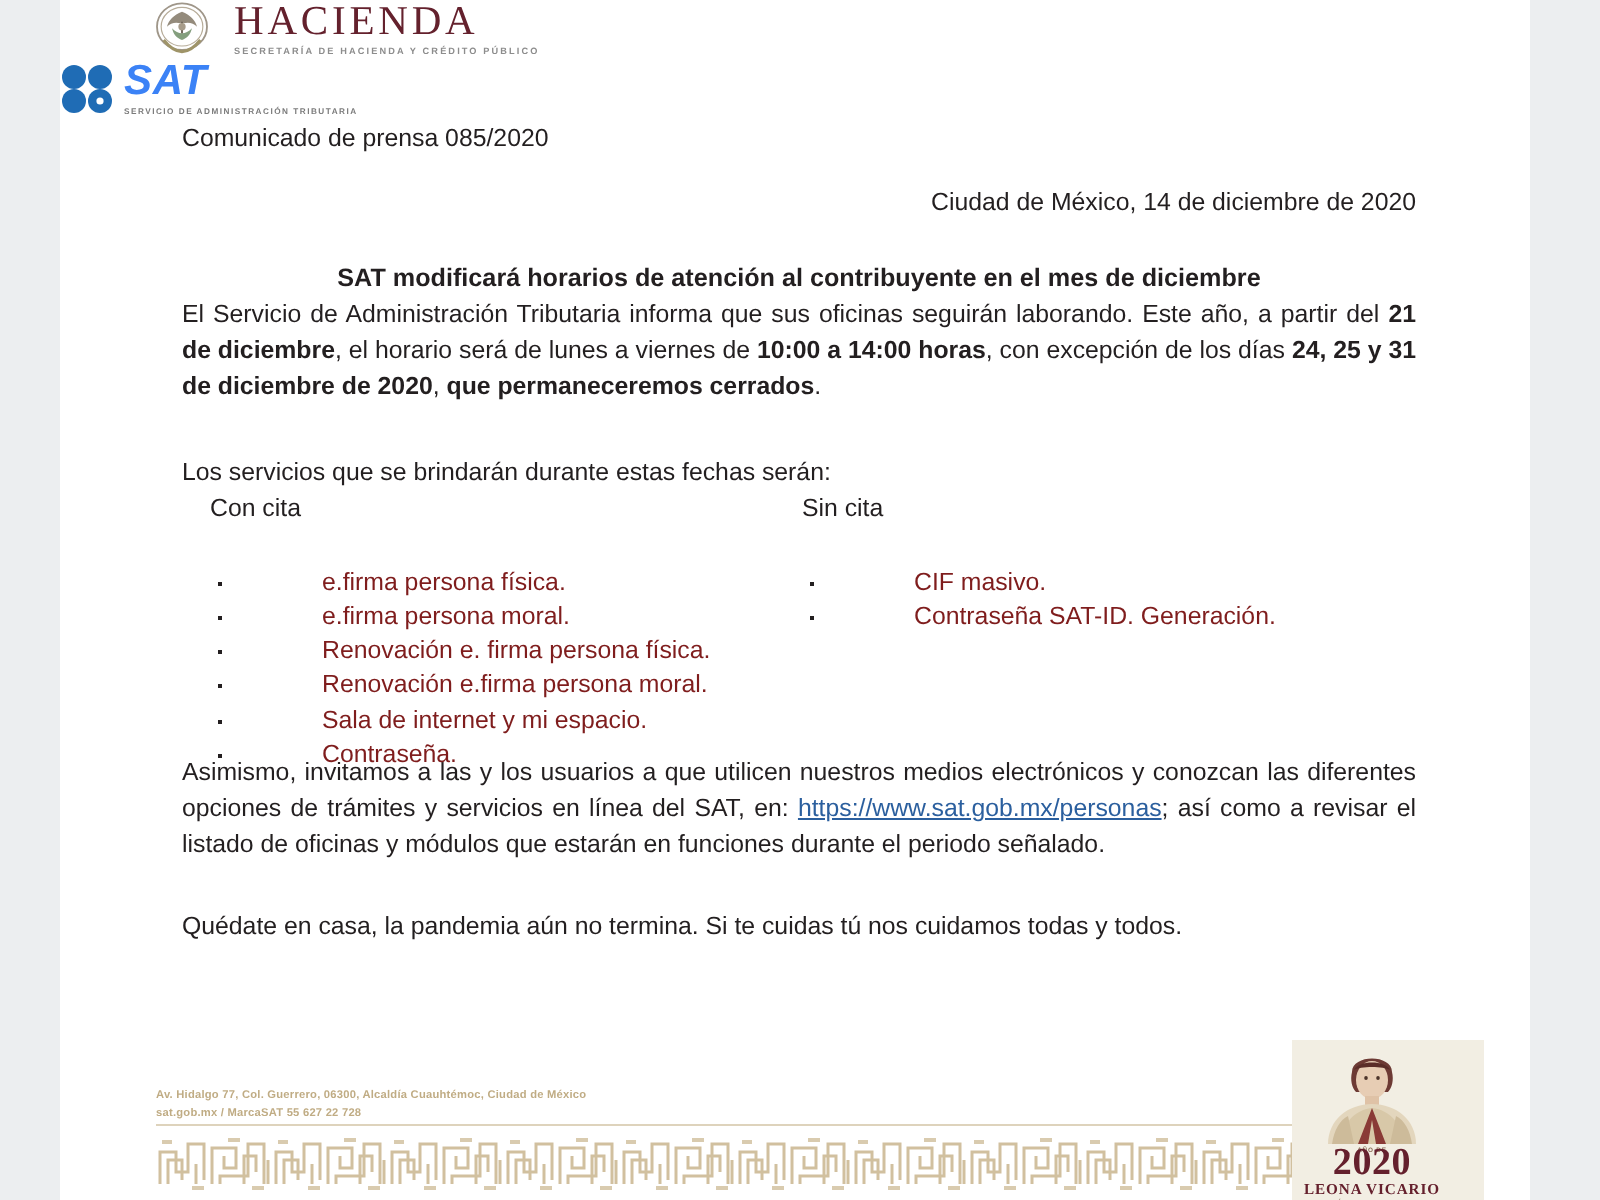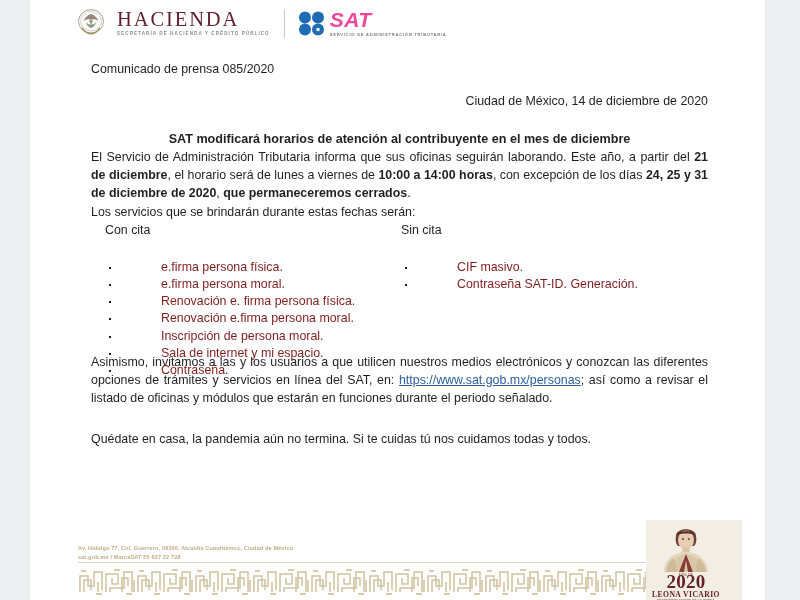--- a/index.html
+++ b/index.html
@@ -27,21 +27,22 @@
   }
 
   
   #header {
     position: absolute;
     left: 0;
     top: 0;
     width: 669px;
     height: 46px;
     display: flex;
-    align-items: center;
+    align-items: flex-start;
+    flex-direction: column;
   }
   #logo-hacienda {
     display: flex;
     align-items: center;
     margin-left: 44px;
   }
   #eagle-emblem {
     width: 34px;
     height: 30px;
     flex: 0 0 auto;
@@ -85,21 +86,21 @@
   }
   #sat-wordblock {
     margin-left: 5px;
     line-height: 1;
   }
   #sat-title {
     font-family: "Liberation Sans", sans-serif;
     font-size: 21px;
     font-weight: 700;
     letter-spacing: .4px;
-    color: #ec4899;
+    color: #3b82f6;
     font-style: italic;
     white-space: nowrap;
   }
   #sat-sub {
     font-size: 4.1px;
     letter-spacing: .75px;
     color: #7b7b7b;
     margin-top: 3px;
     white-space: nowrap;
     font-weight: 700;
@@ -129,21 +130,21 @@
     line-height: 18px;
   }
   #doc-title {
     text-align: center;
     font-weight: 700;
     font-size: 12.6px;
     margin: 20px 0 0 0;
     line-height: 18px;
   }
   #para-informa { }
-  #para-servicios { }
+  #para-servicios { margin-top: 24px; }
 
   
   #lists {
     position: relative;
     height: 128px;
   }
   .col { position: absolute; top: 0; }
   #col-con { left: 14px; width: 300px; }
   #col-sin { left: 310px; width: 300px; }
   .col-head {
@@ -321,21 +322,20 @@
 
     <div id="lists">
 
       <div class="col" id="col-con">
         <p class="col-head">Con cita</p>
         <ul class="svc">
           <li>e.firma persona física.</li>
           <li>e.firma persona moral.</li>
           <li>Renovación e. firma persona física.</li>
           <li>Renovación e.firma persona moral.</li>
-          <li>Inscripción de persona moral.</li>
           <li>Sala de internet y mi espacio.</li>
           <li>Contraseña.</li>
         </ul>
       </div>
 
       <div class="col" id="col-sin">
         <p class="col-head">Sin cita</p>
         <ul class="svc">
           <li>CIF masivo.</li>
           <li>Contraseña SAT-ID. Generación.</li>

